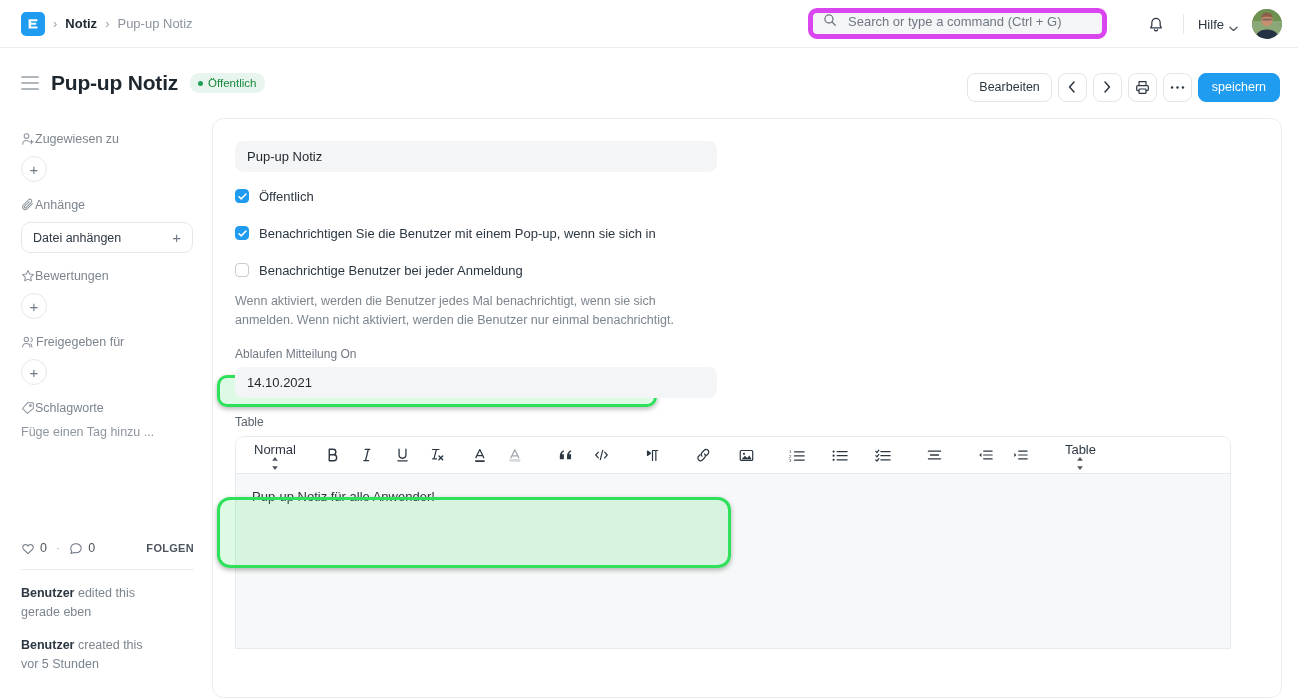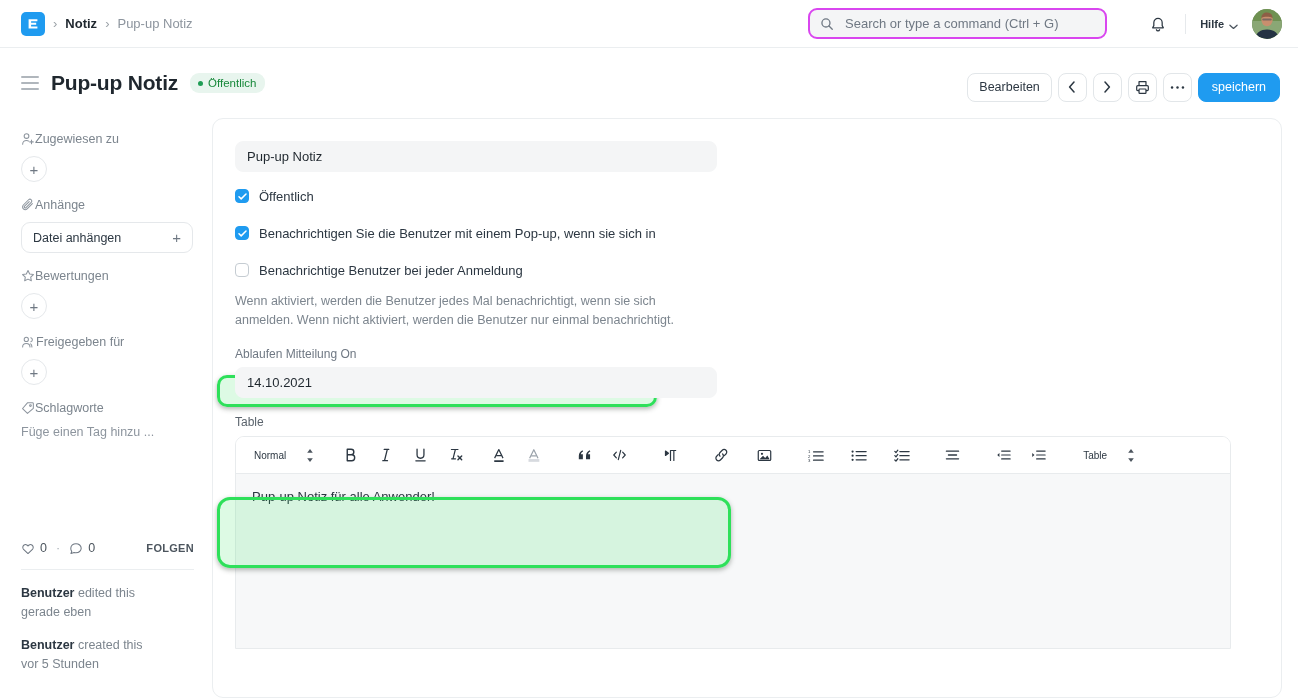--- a/index.html
+++ b/index.html
@@ -43,23 +43,23 @@
     font-weight: 600;
     text-decoration: none;
   }
   .crumb.muted { color: #8d959e; font-weight: 400; }
 
   .search-wrap {
     position: absolute;
     left: 808px; top: 8px;
     width: 299px; height: 31px;
     background: #f4f5f6;
-    border: 2px solid #d946ef;
+    border: 5px solid #d946ef;
     border-radius: 9px;
-    display: flex; align-items: center;
+    display: flex; align-items: flex-start;
     padding: 0 10px;
   }
   .search-wrap svg { flex: none; margin-right: 9px; }
   .search-wrap input {
     border: 0; outline: 0; background: transparent;
     font-family: "Liberation Sans", sans-serif;
     font-size: 13px;
     color: #1f272e;
     width: 100%;
   }
@@ -75,24 +75,23 @@
     display: flex; align-items: center; justify-content: center;
     border-radius: 7px; cursor: pointer;
   }
   .nav-divider {
     width: 1px; height: 20px;
     background: #e6e9ec;
     margin: 0 12px;
   }
   .help-btn {
     display: flex; align-items: flex-end; gap: 5px;
-    font-size: 11px; color: #2c3742;
+    font-size: 13px; color: #2c3742;
     cursor: pointer;
     padding: 4px 2px;
-    font-weight: bold;
   }
   .avatar {
     width: 30px; height: 30px;
     border-radius: 50%;
     margin-left: 12px;
     overflow: hidden;
     flex: none;
     background: #6d8a5d;
     position: relative;
     cursor: pointer;
@@ -360,26 +359,27 @@
   .tb-item {
     height: 26px;
     min-width: 25px;
     display: flex; align-items: center; justify-content: center;
     color: #424b54;
     cursor: pointer;
     border-radius: 5px;
     font-size: 13px;
   }
   .tb-select {
-    display: flex; align-items: center; gap: 20px;
+    display: flex; align-items: center; gap: 0;
     padding: 0 6px 0 6px;
     height: 26px;
     cursor: pointer;
-    font-size: 10px;
+    font-size: 13px;
     color: #2c3742;
+    flex-direction: column;
   }
   .tb-gap-s { width: 10px; }
   .tb-gap-m { width: 18px; }
   .tb-gap-l { width: 26px; }
   .editor-area {
     height: 174px;
     background: #f7f8f9;
     padding: 15px 16px;
     font-size: 13px;
     color: #2c3742;

